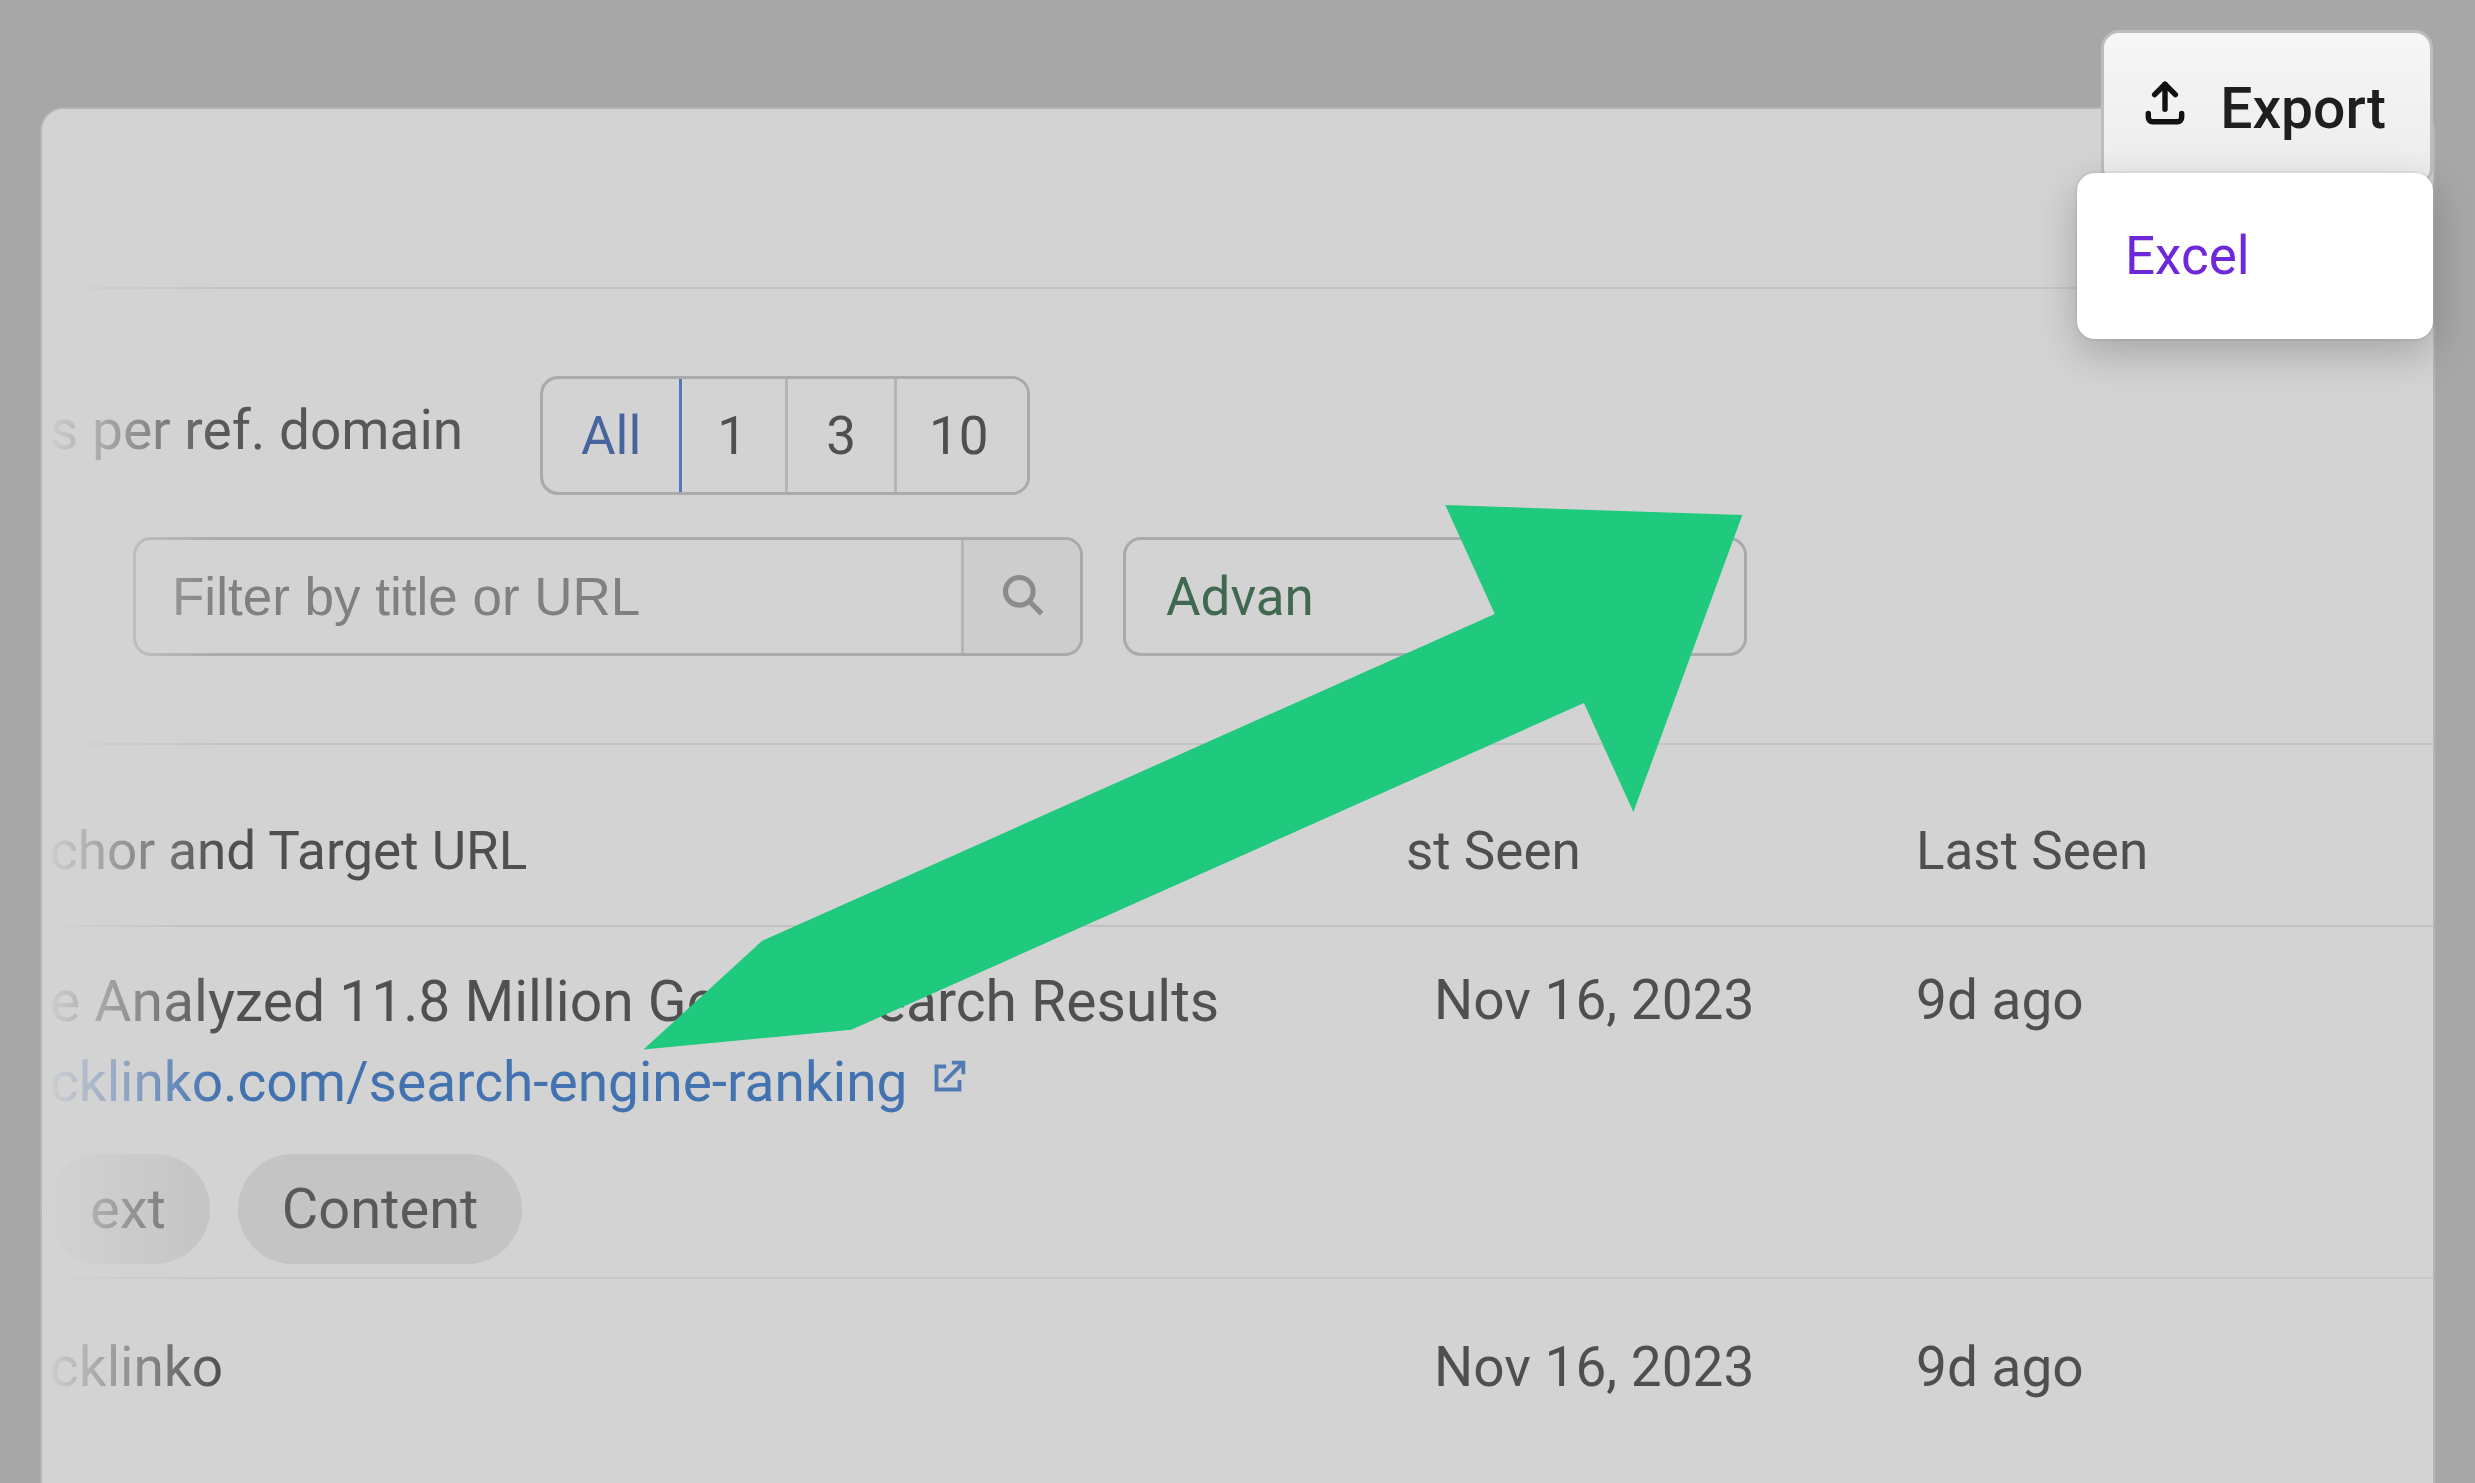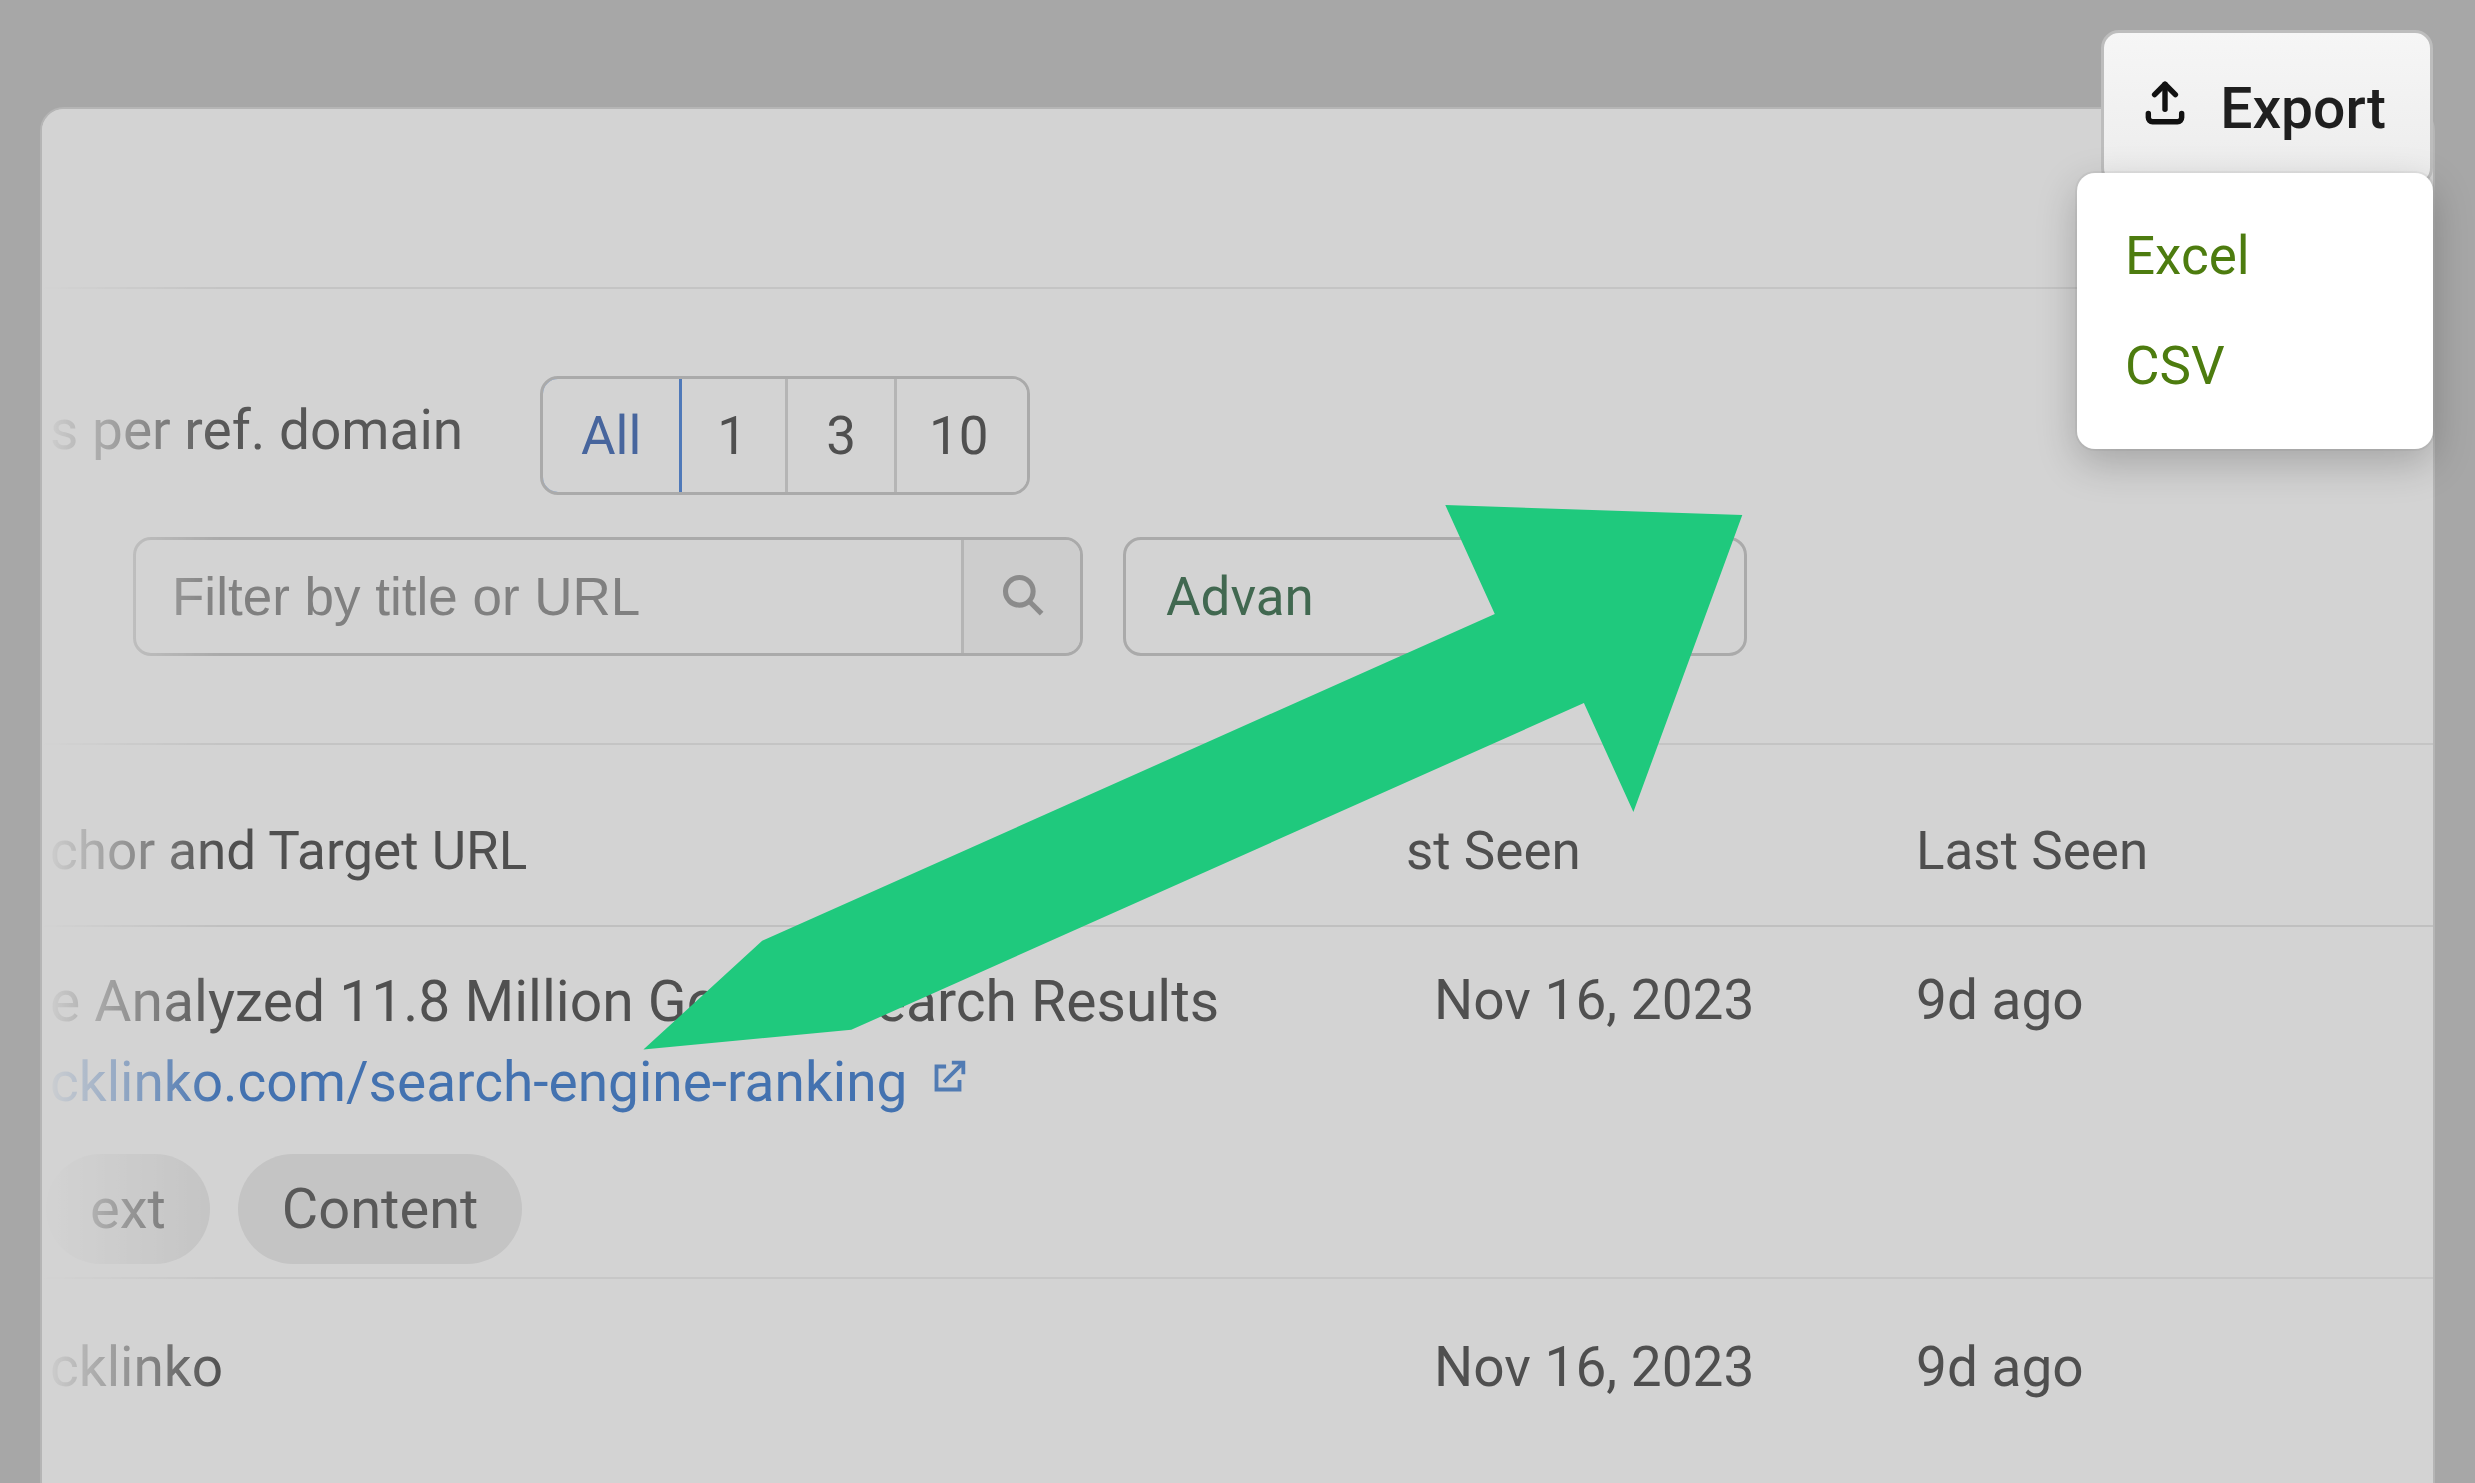--- a/index.html
+++ b/index.html
@@ -86,21 +86,21 @@
     position: absolute;
     top: 173px;
     right: 42px;
     width: 356px;
     background: #ffffff;
     border-radius: 18px;
     box-shadow: 0 14px 40px rgba(0,0,0,0.22), 0 0 0 2px rgba(0,0,0,0.04);
     padding: 28px 0;
     z-index: 120;
     font-size: 53px;
-    color: #4d7c0f;
+    color: #6d28d9;
   }
   .export-menu .item {
     padding: 24px 48px;
     cursor: pointer;
   }
 
   
   .perref-label {
     position: absolute;
     left: 0; top: 289px;
@@ -332,21 +332,20 @@
         <path d="M12 15V3"></path>
           <path d="M7 8l5-5 5 5"></path>
           <path d="M4 17v2a2 2 0 0 0 2 2h12a2 2 0 0 0 2-2v-2"></path>
       </svg>
     </span>
     <span>Export</span>
   </div>
 
   <div class="export-menu">
     <div class="item">Excel</div>
-    <div class="item">CSV</div>
   </div>
 
   <div class="annot-arrow">
     <svg viewBox="0 0 1200 700">
       <g fill="#1fc97d">
         <polygon points="60,640 180,530 920,200 870,90 1170,100 1060,400 1010,290 270,620"></polygon>
       </g>
     </svg>
   </div>
 

